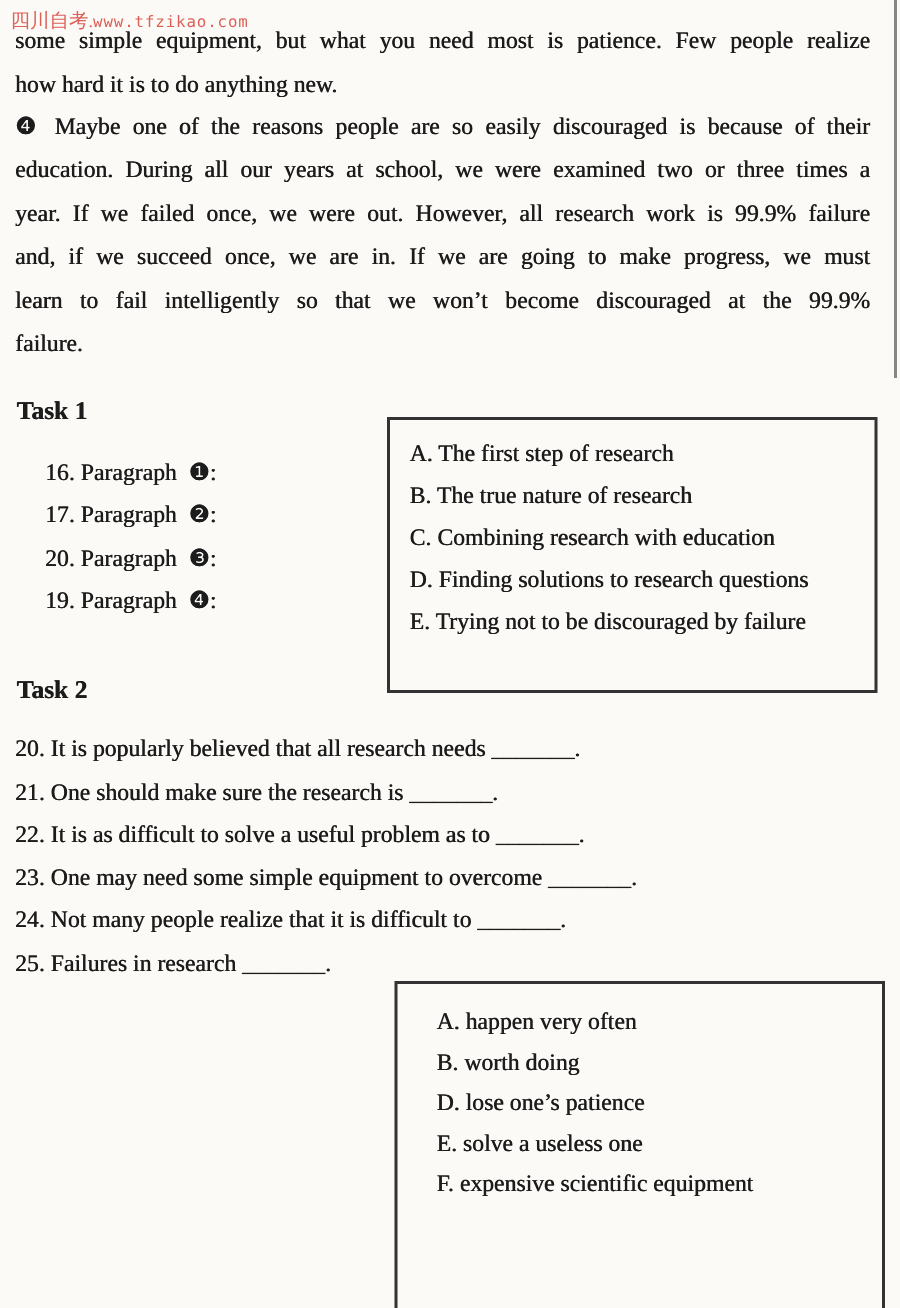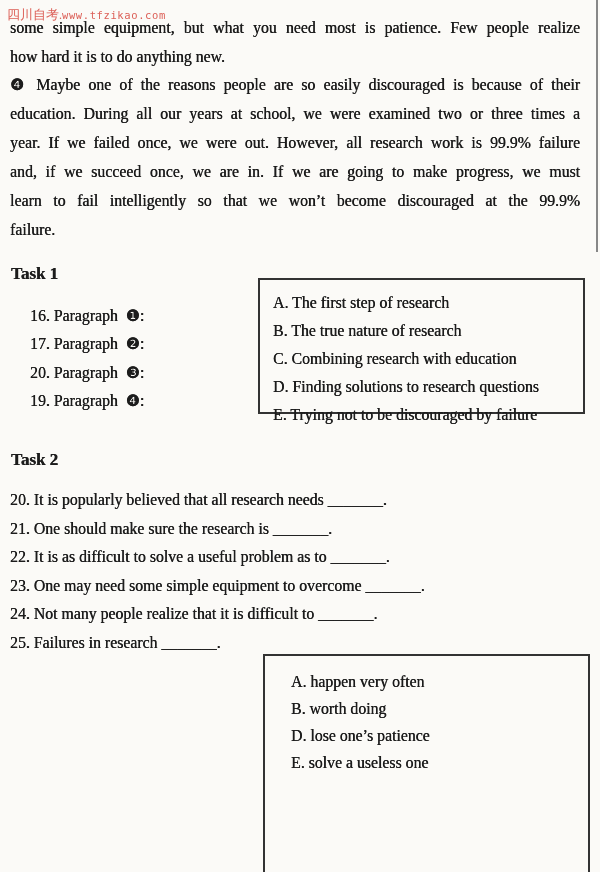--- a/index.html
+++ b/index.html
@@ -56,21 +56,21 @@
   #task2-items { top: 486px; line-height: 28.6px; }
 
   
   .opt-box {
     position: absolute;
     border: 2px solid #333;
     box-sizing: border-box;
     font-size: 15.8px;
     background: transparent;
   }
-  #box1 { left: 258px; top: 278px; width: 327px; height: 136px; padding: 9px 0 0 13px; line-height: 28px; }
+  #box1 { left: 258px; top: 278px; width: 327px; height: 184px; padding: 9px 0 0 13px; line-height: 28px; }
   #box2 { left: 263px; top: 654px; width: 327px; height: 252px; padding: 12px 0 0 26px; line-height: 27px; }
 </style>
 </head>
 <body>
 
 <div class="page">
 
   <div class="watermark" style="color:#dc6058;">
     <span class="wm-cn">四川自考</span><span class="wm-sep">.</span><span class="wm-url">www.tfzikao.com</span>
   </div>
@@ -117,15 +117,16 @@
     <div>23. One may need some simple equipment to overcome _______.</div>
     <div>24. Not many people realize that it is difficult to _______.</div>
     <div>25. Failures in research _______.</div>
   </div>
 
   <div class="opt-box" id="box2">
     <div>A. happen very often</div>
     <div>B. worth doing</div>
     <div>D. lose one’s patience</div>
     <div>E. solve a useless one</div>
+    <div>F. expensive scientific equipment</div>
   </div>
 
 </div>
 
 </body></html>

